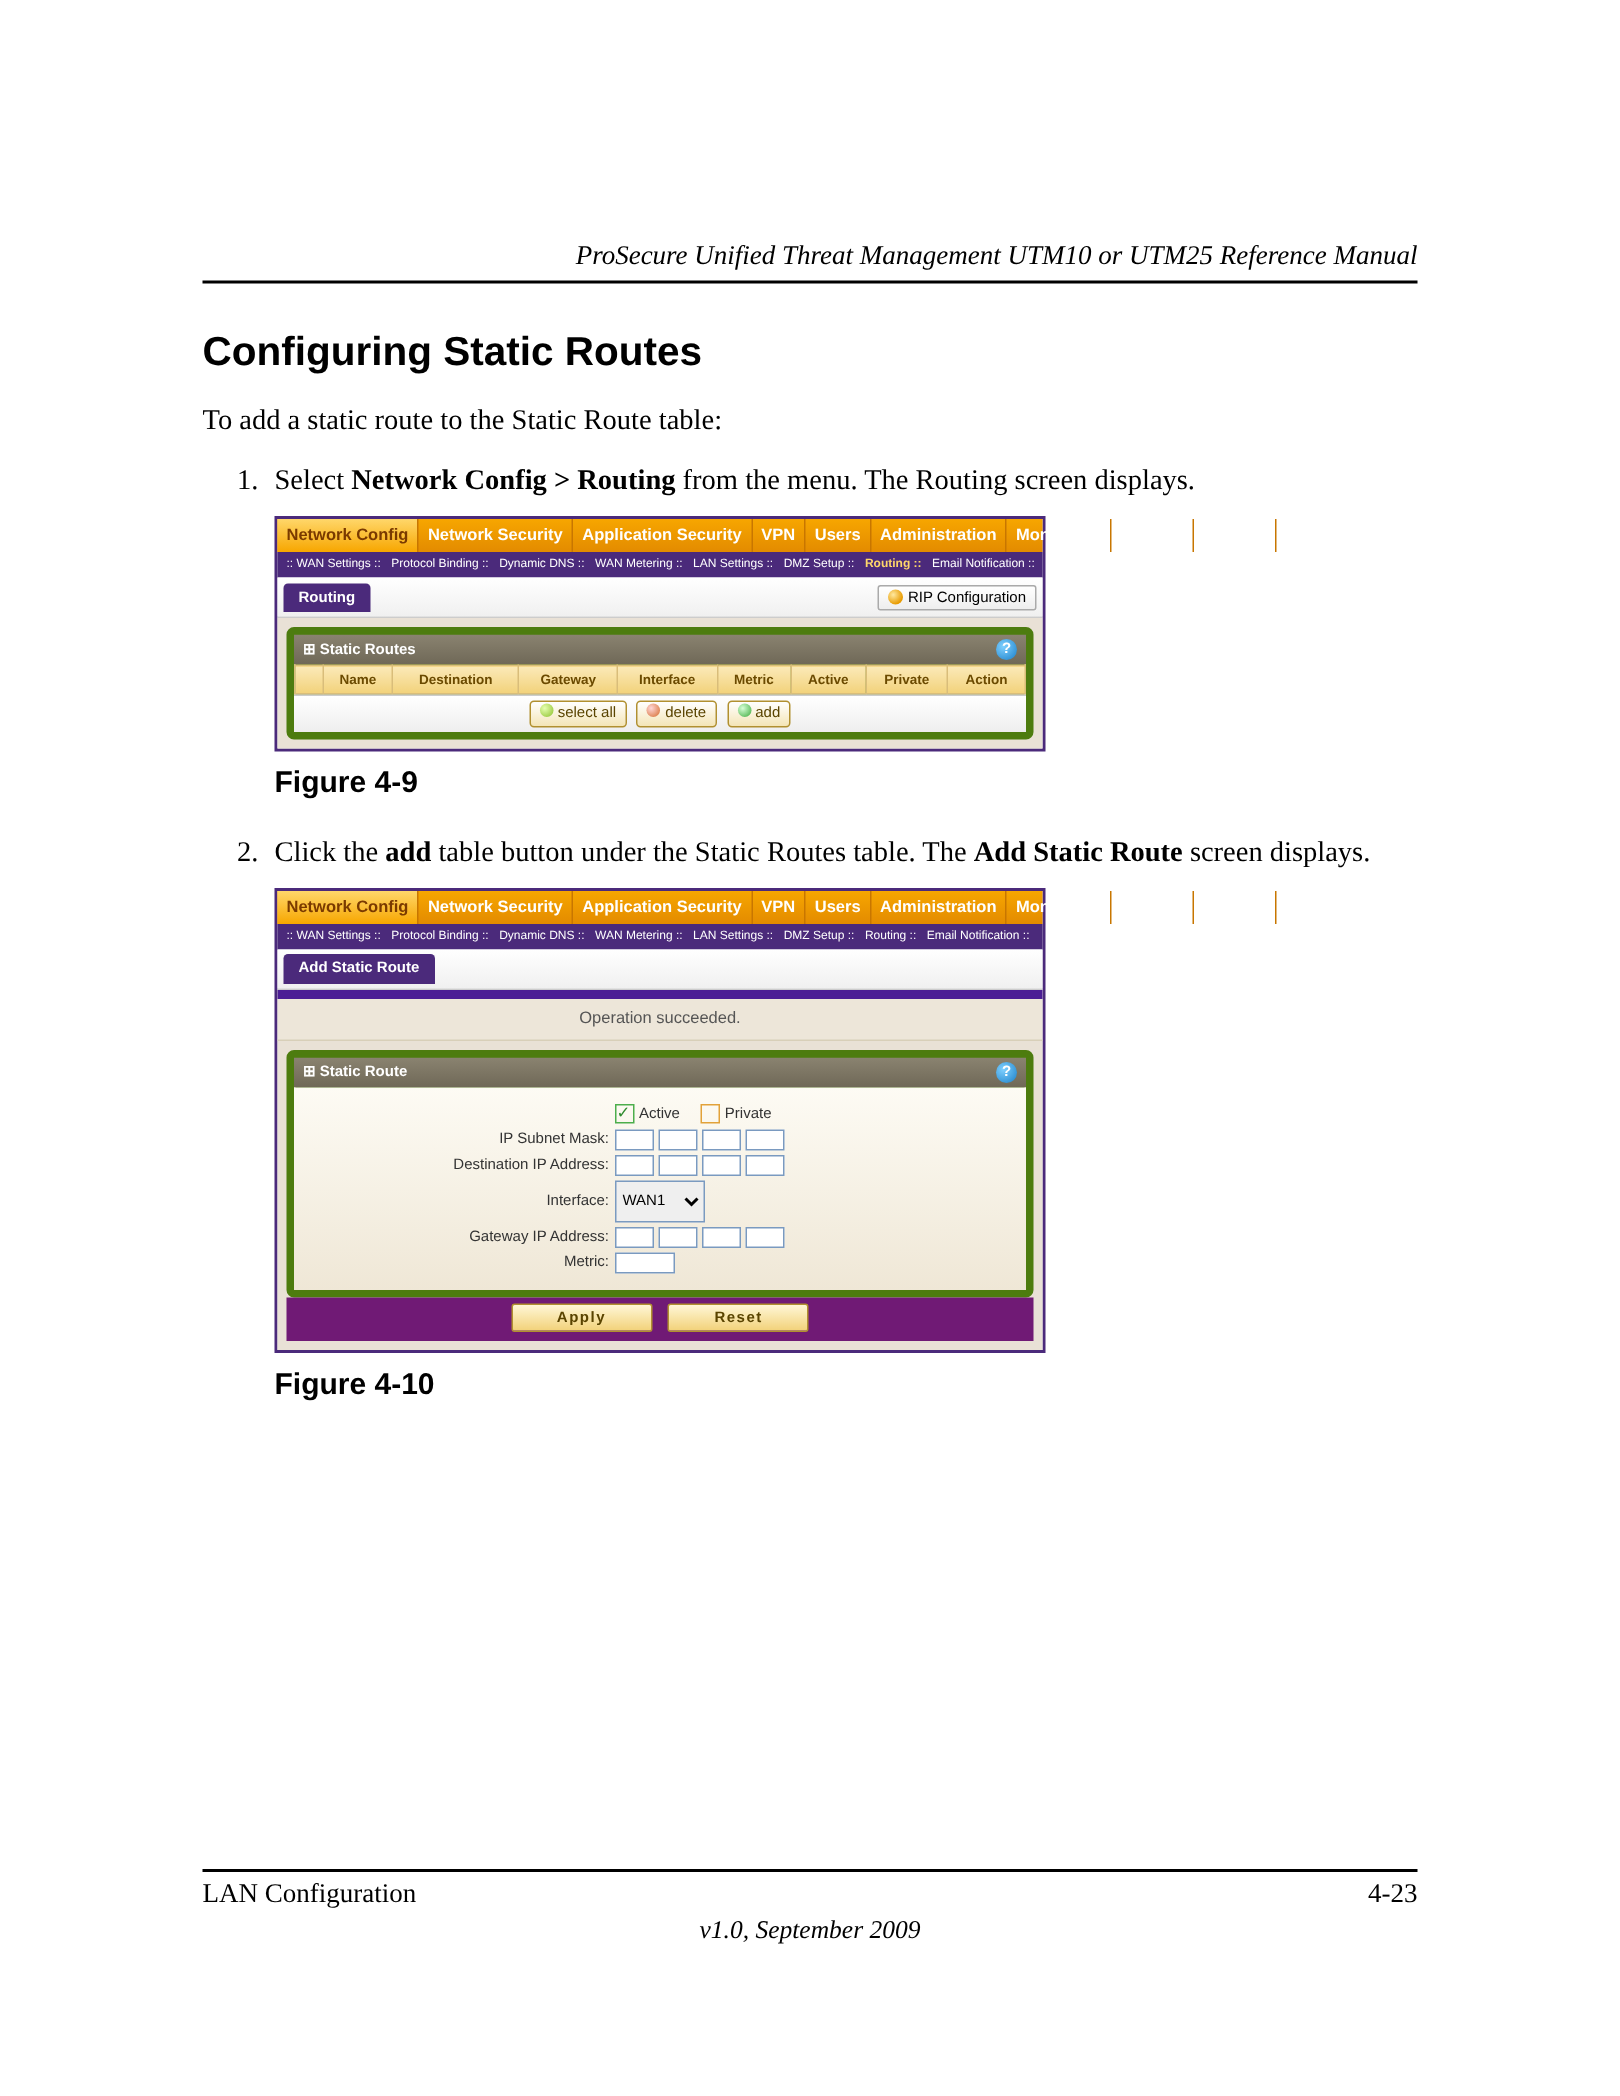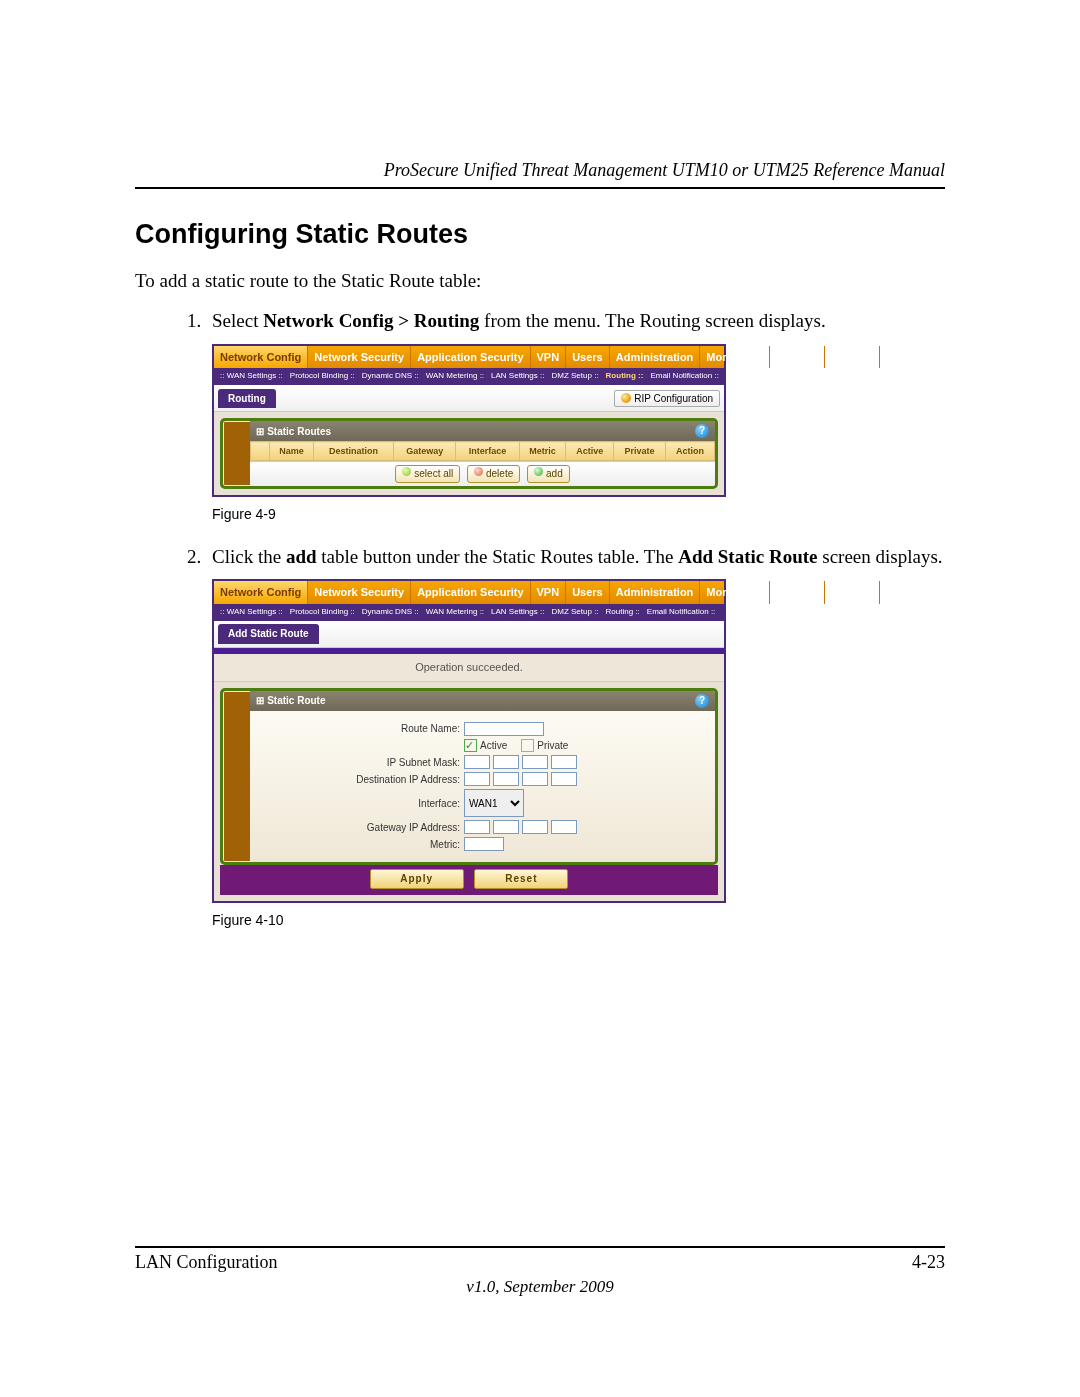--- a/index.html
+++ b/index.html
@@ -38,27 +38,26 @@
   }
   ol.steps {
     font-size: 19px;
     padding-left: 42px;
     margin: 0;
   }
   ol.steps > li {
     padding-left: 6px;
     margin-bottom: 16px;
     line-height: 1.35;
-    margin-left: 29px;
   }
   .bold { font-weight: bold; }
   .figure-caption {
     font-family: Arial, Helvetica, sans-serif;
-    font-weight: normal;
-    font-size: 14px;
+    font-weight: bold;
+    font-size: 20px;
     margin: 8px 0 20px 0;
   }
   
   .router-ui {
     width: 510px;
     border: 2px solid #4b2a7b;
     background: #fff;
     font-family: Verdana, Arial, sans-serif;
     font-size: 10px;
     margin-bottom: 6px;
@@ -126,26 +125,25 @@
   .section-tabs .right-btn .dot {
     width: 10px; height: 10px; border-radius: 50%;
     background: radial-gradient(circle at 35% 35%, #ffe9a0, #e89b00 70%);
     display: inline-block;
   }
   .panel-body {
     background: #e9e1d6;
     padding: 6px;
   }
   .panel-box {
-    background: #a16207;
-    border: 3px solid #4d7c0f;
+    background: #4d7c0f;
+    border: 5px solid #4d7c0f;
     border-radius: 5px;
     overflow: hidden;
     box-shadow: inset 0 0 0 1px #efe8dc;
-    padding-left: 27px;
   }
   .panel-title-bar {
     background: linear-gradient(#8a8370, #6f6857);
     color: #fff;
     font-weight: bold;
     font-size: 10px;
     padding: 3px 6px;
     display: flex;
     align-items: center;
     justify-content: space-between;
@@ -414,24 +412,20 @@
         </div>
         <div class="status-msg">Operation succeeded.</div>
         <div class="panel-body">
           <div class="panel-box">
             <div class="panel-title-bar">
               <span>⊞ <span>Static Route</span></span>
               <span class="help">?</span>
             </div>
             <div class="form-area">
               <div class="form-row">
-                <span class="lbl">Route Name:</span>
-                <input type="text" style="">
-              </div>
-              <div class="form-row">
                 <span class="lbl"></span>
                 <span class="cb checked"></span>
                 <span style="margin-right:14px;">Active</span>
                 <span class="cb orange"></span>
                 <span>Private</span>
               </div>
               <div class="form-row">
                 <span class="lbl">IP Subnet Mask:</span>
                 <span class="octets">
                   <input type="text" style=""><input type="text" style=""><input type="text" style=""><input type="text" style="">

